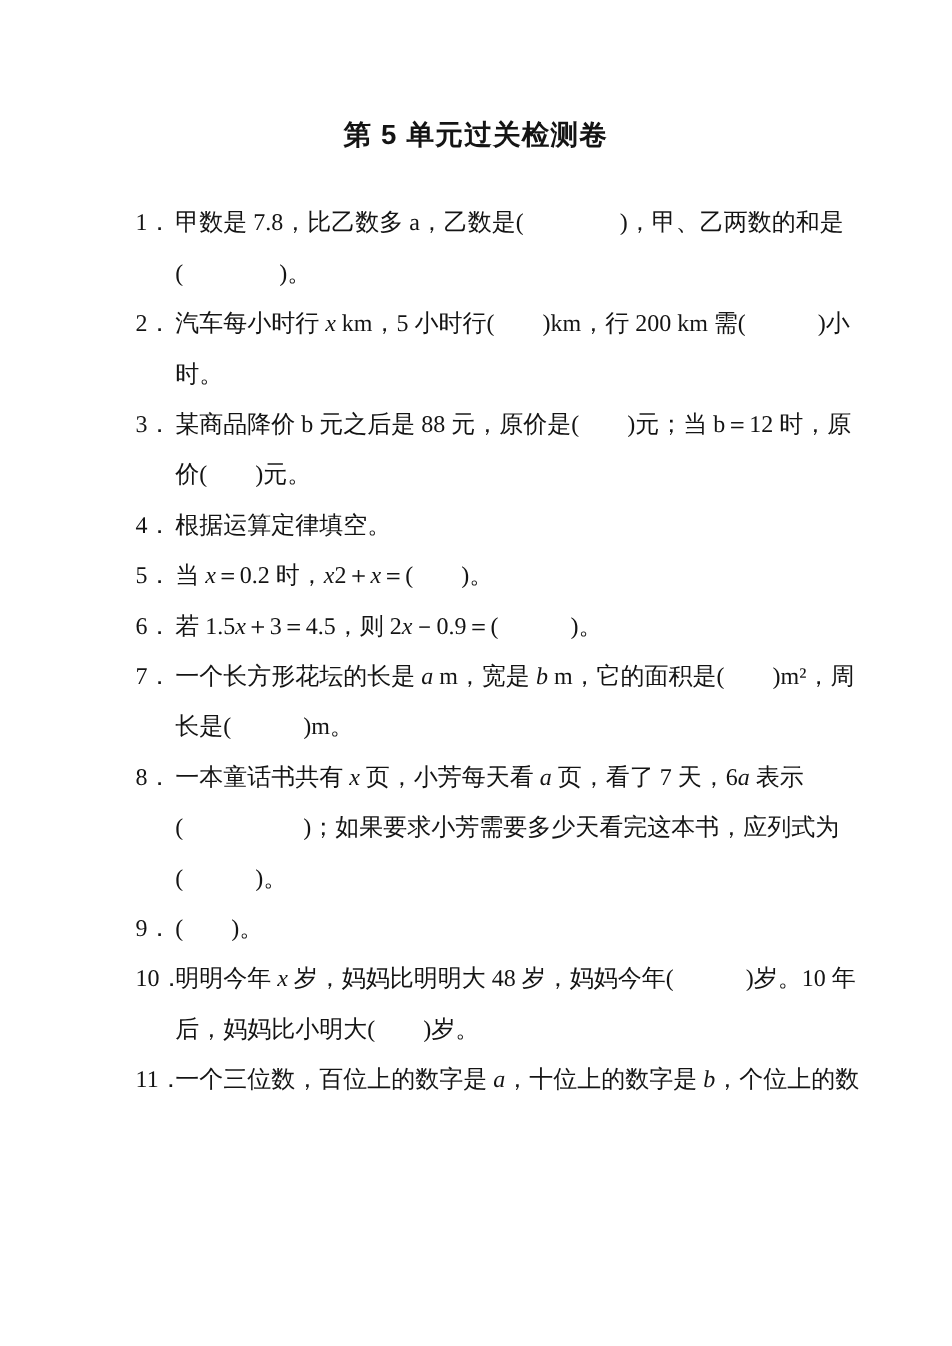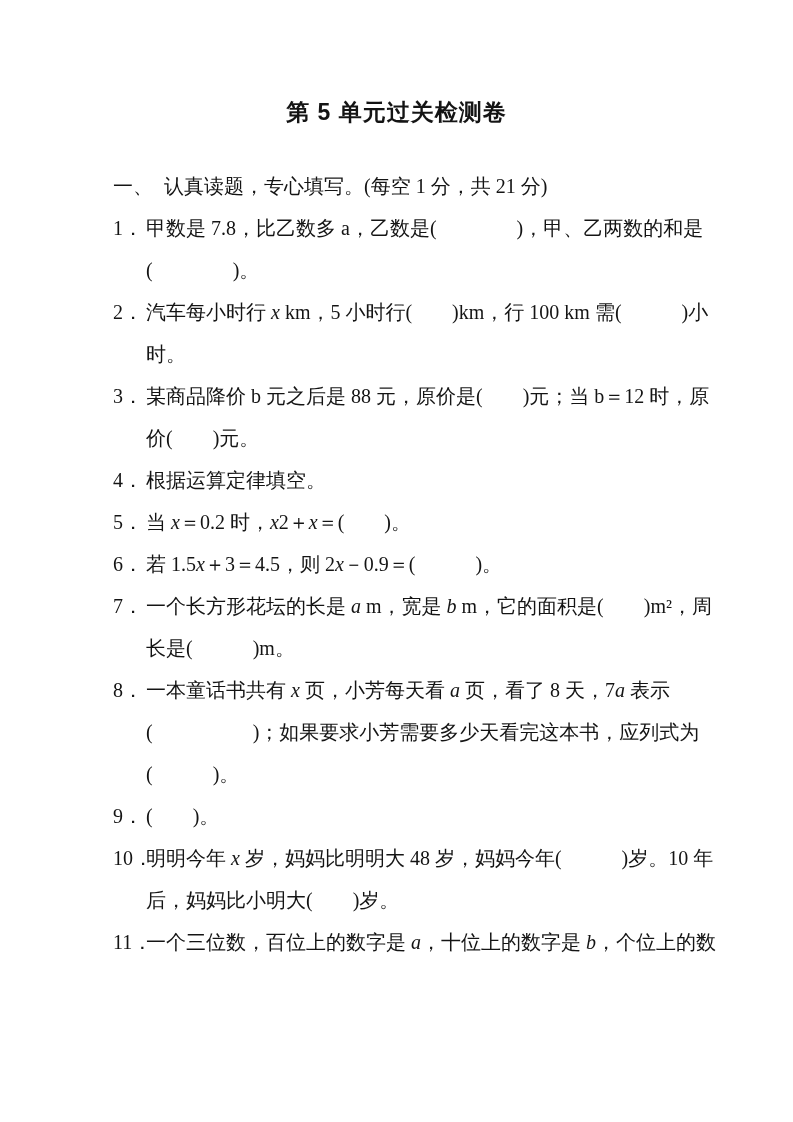--- a/index.html
+++ b/index.html
@@ -42,32 +42,29 @@
     white-space:nowrap;
   }
   .it{font-style:italic;}
 </style>
 </head>
 <body>
 
 <div class="page">
   <h1 class="title">第 5 单元过关检测卷</h1>
   <div class="content">
-    <div class="heading">
-      <span class="sec-num">一、</span><span>认真读题，专心填写。(每空 1 分，共 21 分)</span>
-    </div>
     <div class="qlist" id="question-list">
         <div class="item">
           <span class="num">1．</span>
           <div class="line"><span>甲数是 7.8，比乙数多 a，乙数是(　　　　)，甲、乙两数的和是</span></div>
           <div class="line"><span>(　　　　)。</span></div>
         </div>
         <div class="item">
           <span class="num">2．</span>
-          <div class="line"><span>汽车每小时行 </span><span class="it">x</span><span> km，5 小时行(　　)km，行 100 km 需(　　　)小</span></div>
+          <div class="line"><span>汽车每小时行 </span><span class="it">x</span><span> km，5 小时行(　　)km，行 200 km 需(　　　)小</span></div>
           <div class="line"><span>时。</span></div>
         </div>
         <div class="item">
           <span class="num">3．</span>
           <div class="line"><span>某商品降价 b 元之后是 88 元，原价是(　　)元；当 b＝12 时，原</span></div>
           <div class="line"><span>价(　　)元。</span></div>
         </div>
         <div class="item">
           <span class="num">4．</span>
           <div class="line"><span>根据运算定律填空。</span></div>
@@ -80,21 +77,21 @@
           <span class="num">6．</span>
           <div class="line"><span>若 1.5</span><span class="it">x</span><span>＋3＝4.5，则 2</span><span class="it">x</span><span>－0.9＝(　　　)。</span></div>
         </div>
         <div class="item">
           <span class="num">7．</span>
           <div class="line"><span>一个长方形花坛的长是 </span><span class="it">a</span><span> m，宽是 </span><span class="it">b</span><span> m，它的面积是(　　)m²，周</span></div>
           <div class="line"><span>长是(　　　)m。</span></div>
         </div>
         <div class="item">
           <span class="num">8．</span>
-          <div class="line"><span>一本童话书共有 </span><span class="it">x</span><span> 页，小芳每天看 </span><span class="it">a</span><span> 页，看了 8 天，7</span><span class="it">a</span><span> 表示</span></div>
+          <div class="line"><span>一本童话书共有 </span><span class="it">x</span><span> 页，小芳每天看 </span><span class="it">a</span><span> 页，看了 7 天，6</span><span class="it">a</span><span> 表示</span></div>
           <div class="line"><span>(　　　　　)；如果要求小芳需要多少天看完这本书，应列式为</span></div>
           <div class="line"><span>(　　　)。</span></div>
         </div>
         <div class="item">
           <span class="num">9．</span>
           <div class="line"><span>(　　)。</span></div>
         </div>
         <div class="item">
           <span class="num">10．</span>
           <div class="line"><span>明明今年 </span><span class="it">x</span><span> 岁，妈妈比明明大 48 岁，妈妈今年(　　　)岁。10 年</span></div>

